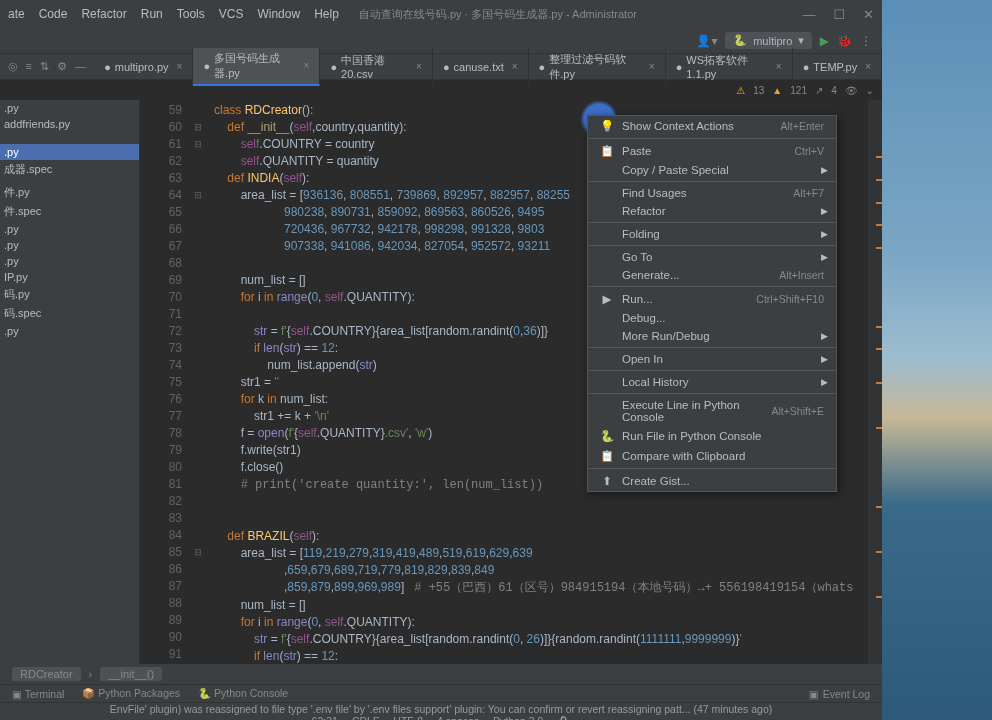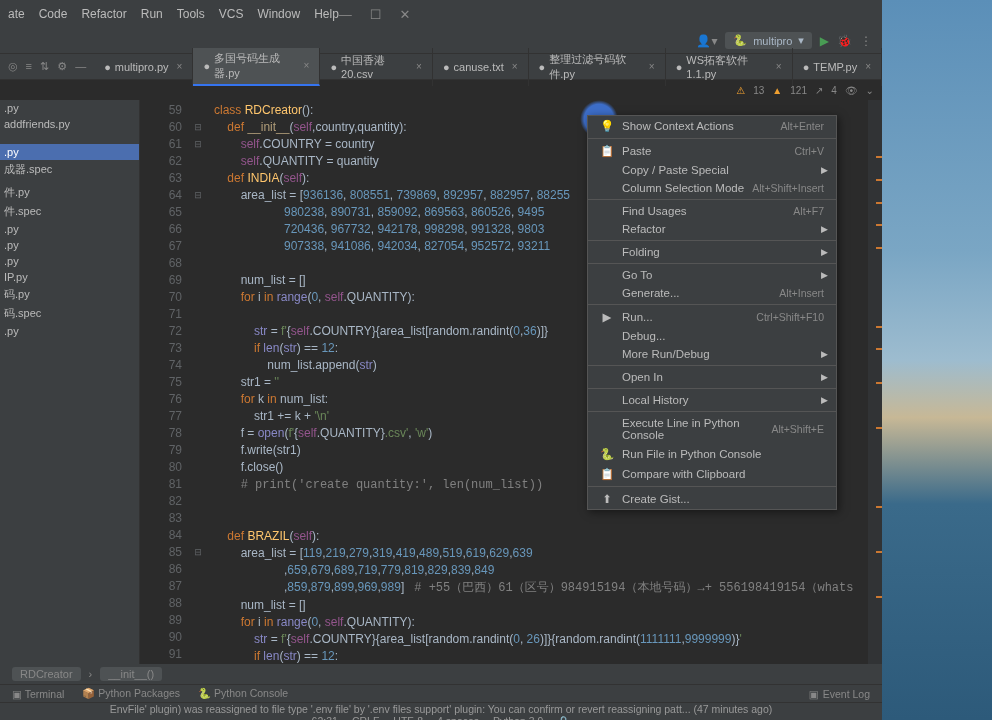--- a/index.html
+++ b/index.html
@@ -84,20 +84,21 @@
   <div class="menubar">
     <span>ate</span>
     <span>Code</span>
     <span>Refactor</span>
     <span>Run</span>
     <span>Tools</span>
     <span>VCS</span>
     <span>Window</span>
     <span>Help</span>
   </div>
+  <div class="title-text">自动查询在线号码.py · 多国号码生成器.py - Administrator</div>
   <div class="window-controls">
     <span>—</span>
     <span>☐</span>
     <span>✕</span>
   </div>
 </div>
 
 <div class="toolbar">
   <span style="color:#888">👤▾</span>
   <div class="run-config">
@@ -326,25 +327,20 @@
       <div class="ctx-item">
         <span class="ctx-icon">📋</span>
         <span class="ctx-label">Paste</span>
         <span class="ctx-shortcut">Ctrl+V</span>
       </div>
       <div class="ctx-item">
         <span class="ctx-icon"></span>
         <span class="ctx-label">Copy / Paste Special</span>
         <span class="ctx-arrow">▶</span>
       </div>
-      <div class="ctx-item">
-        <span class="ctx-icon"></span>
-        <span class="ctx-label">Column Selection Mode</span>
-        <span class="ctx-shortcut">Alt+Shift+Insert</span>
-      </div>
       <div class="ctx-sep"></div>
       <div class="ctx-item">
         <span class="ctx-icon"></span>
         <span class="ctx-label">Find Usages</span>
         <span class="ctx-shortcut">Alt+F7</span>
       </div>
       <div class="ctx-item">
         <span class="ctx-icon"></span>
         <span class="ctx-label">Refactor</span>
         <span class="ctx-arrow">▶</span>

